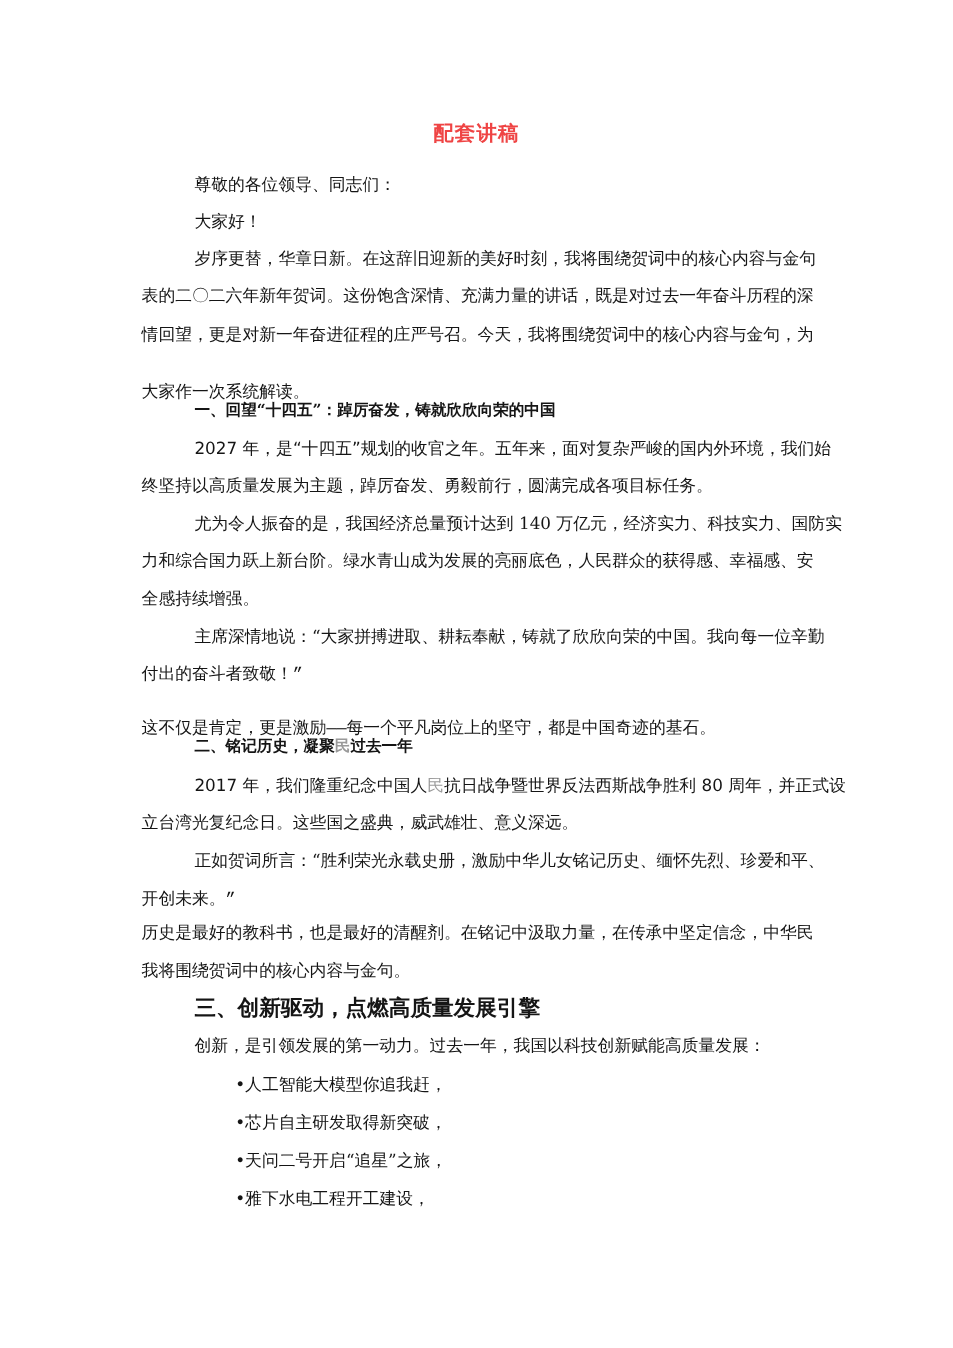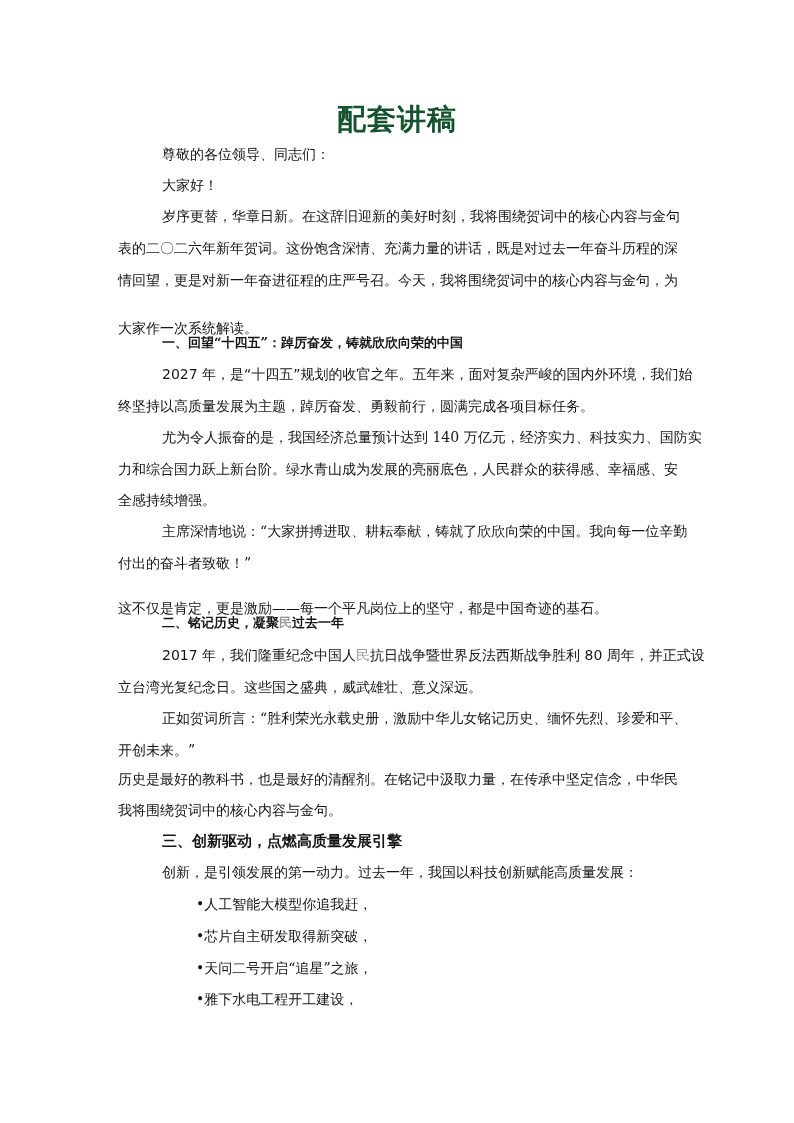--- a/index.html
+++ b/index.html
@@ -1,24 +1,24 @@
 <!DOCTYPE html>
 <html><head>
   <meta charset="utf-8">
   <style>
     html, body { margin: 0; padding: 0; background: #ffffff; }
     body { width: 794px; height: 1123px; position: relative; overflow: hidden; font-family: "DejaVu Sans", sans-serif; color: #111; }
     .page { position: absolute; left: 118px; top: 0; width: 560px; }
-    .title { position: absolute; left: 0; width: 794px; top: 100px; text-align: center; font-size: 29px; font-weight: bold; font-family: "DejaVu Serif", serif; color: #14532d; letter-spacing: 1px; }
+    .title { position: absolute; left: 0; width: 794px; top: 100px; text-align: center; font-size: 17px; font-weight: bold; font-family: "DejaVu Serif", serif; color: #ef4444; letter-spacing: 1px; }
     .line { position: absolute; font-size: 14px; line-height: 20px; white-space: nowrap; color: #151515; }
     .bold { font-weight: bold; font-family: "DejaVu Serif", serif; }
     .serif { font-family: "DejaVu Serif", serif; }
     .faded { color: #9a9a9a; }
     .ind { left: 30px; margin-left: 14px; }
-    .noind { left: 0; }
+    .noind { left: 0; font-family: Liberation Mono, monospace; }
     .bullet { left: 78px; }
   </style>
 </head>
 <body>
 
 <div>
   <div class="title">配套讲稿</div>
 
   <div class="page">
     <div class="line ind" style="top:144px">尊敬的各位领导、同志们：</div>
@@ -53,21 +53,21 @@
     </div>
     <div class="line noind" style="top:677px">立台湾光复纪念日。这些国之盛典，威武雄壮、意义深远。</div>
 
     <div class="line ind" style="top:708px">
       <span>正如贺词所言：</span><span class="serif">“胜利荣光永载史册，激励中华儿女铭记历史、缅怀先烈、珍爱和平、</span>
     </div>
     <div class="line noind serif" style="top:740px">开创未来。”</div>
     <div class="line noind" style="top:769px">历史是最好的教科书，也是最好的清醒剂。在铭记中汲取力量，在传承中坚定信念，中华民</div>
     <div class="line noind" style="top:800px">我将围绕贺词中的核心内容与金句。</div>
 
-    <div class="line ind bold" style="top:831px; font-size:15px">三、创新驱动，点燃高质量发展引擎</div>
+    <div class="line ind bold" style="top:831px; font-size:18px">三、创新驱动，点燃高质量发展引擎</div>
     <div class="line ind" style="top:862px">创新，是引领发展的第一动力。过去一年，我国以科技创新赋能高质量发展：</div>
 
     <div class="line bullet serif" style="top:894px">•人工智能大模型你追我赶，</div>
     <div class="line bullet serif" style="top:926px">•芯片自主研发取得新突破，</div>
     <div class="line bullet serif" style="top:958px">•天问二号开启“追星”之旅，</div>
     <div class="line bullet serif" style="top:989px">•雅下水电工程开工建设，</div>
   </div>
 </div>
 
 </body></html>

